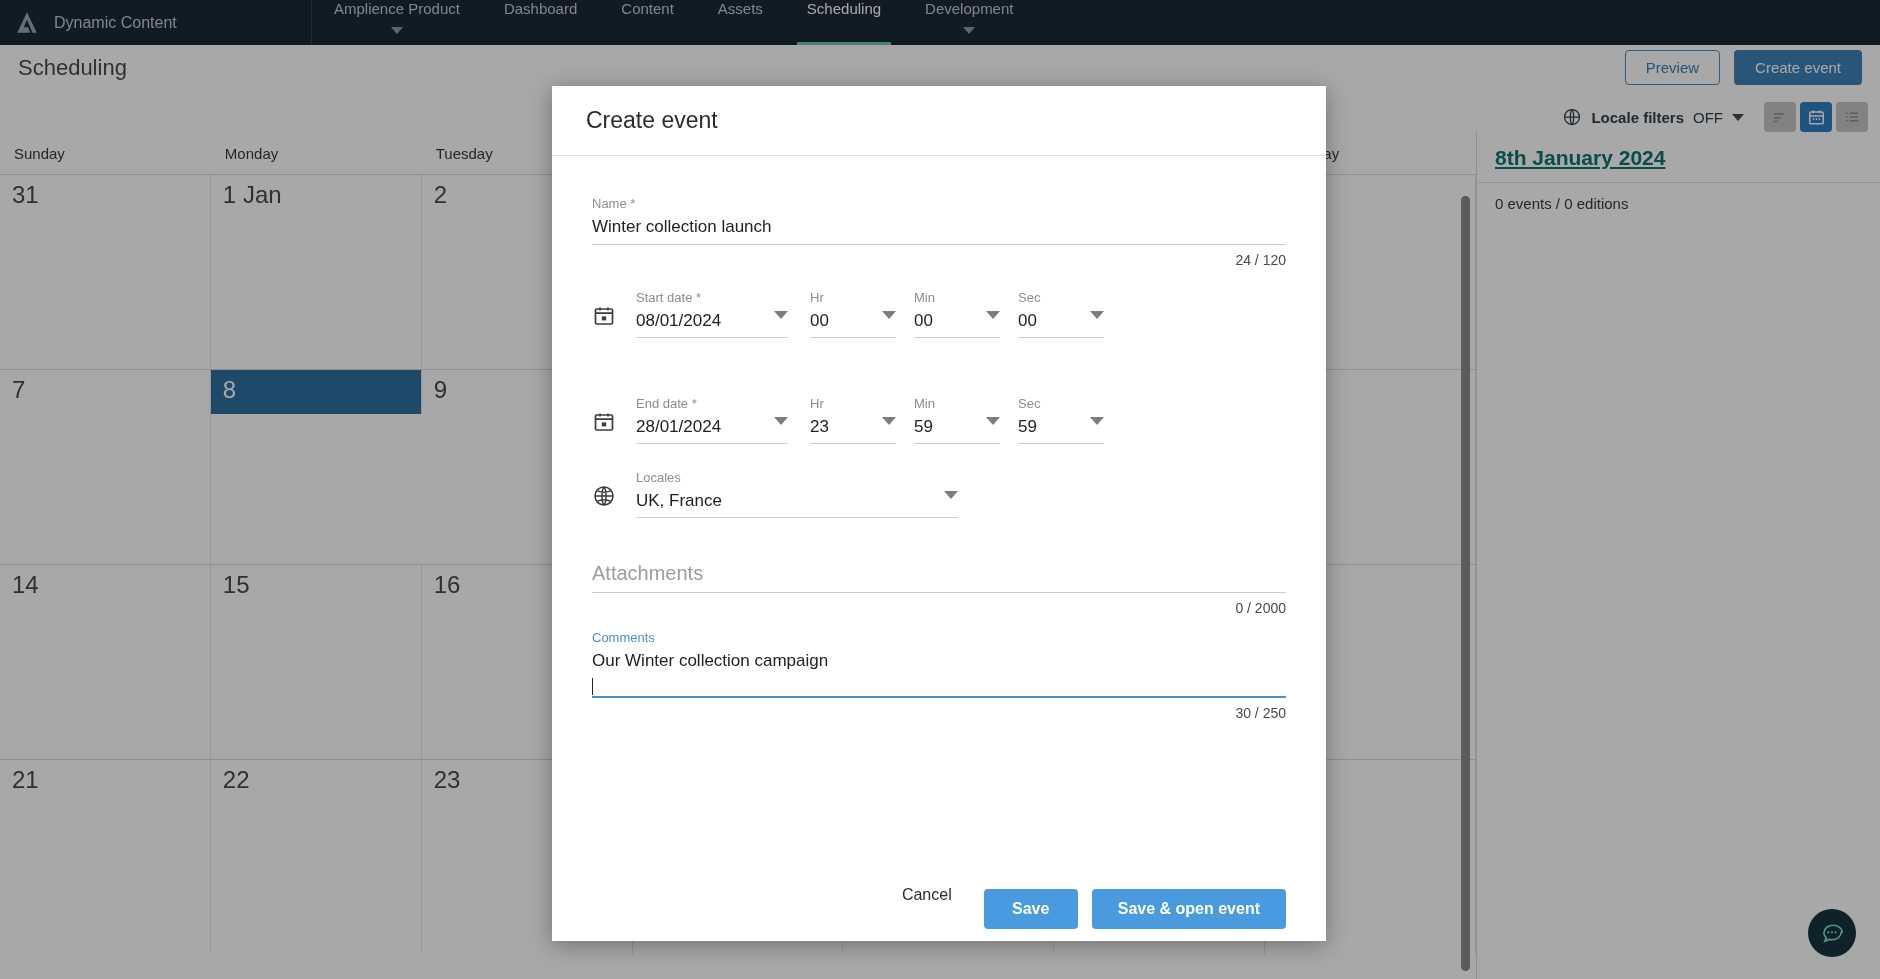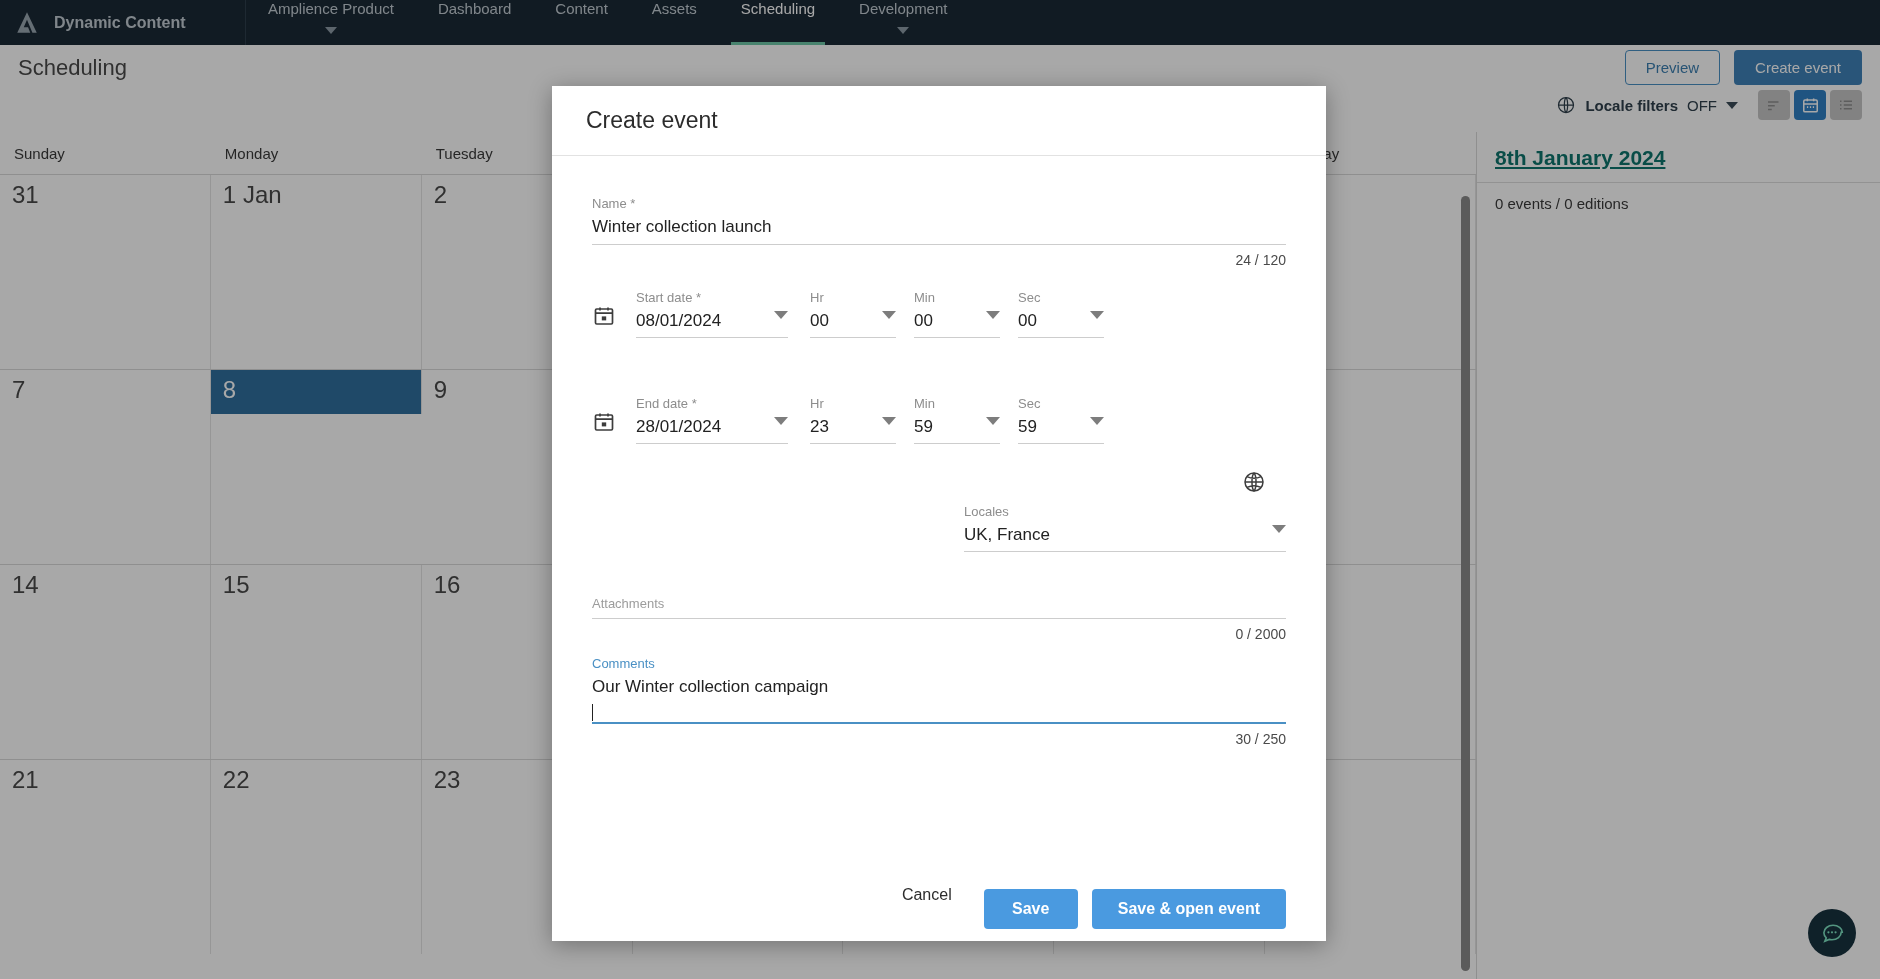--- a/index.html
+++ b/index.html
@@ -13,23 +13,22 @@
   
   #page { position: absolute; inset: 0; background: #ffffff; }
 
   
   .topnav {
     position: absolute; top: 0; left: 0; right: 0; height: 45px;
     background: #1b2a36; display: flex; align-items: stretch;
   }
   .brand {
     display: flex; align-items: center; gap: 14px;
-    padding: 0 20px 0 14px; width: 246px;
+    padding: 0 20px 0 14px; width: 312px;
     border-right: 1px solid #2e3f4d;
-    font-weight: bold;
   }
   .brand-logo { width: 26px; height: 26px; flex: none; }
   .brand-text { color: #c3ccd3; font-size: 16px; }
   .nav-items { display: flex; align-items: stretch; }
   .nav-item {
     display: flex; align-items: center; gap: 10px;
     padding: 0 22px; color: #c3ccd3; font-size: 15px;
     position: relative; cursor: pointer; white-space: nowrap; flex-direction: column;
   }
   .nav-item.active { color: #ffffff; }
@@ -60,21 +59,21 @@
     font-family: "Liberation Sans", sans-serif;
     font-size: 15px; border-radius: 4px; cursor: pointer;
     padding: 8px 20px; border: 1px solid transparent; white-space: nowrap;
   }
   .btn-outline { background: transparent; border-color: #4a90c4; color: #3c7fb1; }
   .btn-primary { background: #3f82b8; color: #ffffff; }
 
   
   .filterbar {
     position: absolute; top: 90px; left: 0; right: 0; height: 42px;
-    display: flex; align-items: flex-start; padding: 0 18px;
+    display: flex; align-items: flex-end; padding: 0 12px;
   }
   .filter-right { margin-left: auto; display: flex; align-items: center; gap: 10px; }
   .locale-filter { display: flex; align-items: center; gap: 9px; color: #30404c; font-size: 15px; }
   .locale-filter .lf-label { font-weight: bold; }
   .locale-filter .lf-val { font-weight: normal; }
   .vtoggle { display: flex; gap: 4px; margin-left: 10px; }
   .vbtn {
     width: 32px; height: 30px; border-radius: 4px; background: #c6c6c6;
     display: flex; align-items: center; justify-content: center; cursor: pointer;
   }
@@ -137,38 +136,38 @@
   }
   .modal-title { font-size: 23px; color: #2c2c2c; font-weight: 400; }
   .modal-body { flex: 1 1 auto; padding: 40px 40px 0 40px; overflow: hidden; }
 
   .field { }
   .fld-label { font-size: 13px; color: #8d8d8d; display: block; margin-bottom: 6px; }
   .fld-label.focused { color: #4a90c4; }
   .fld-underline { border-bottom: 1px solid #cdcdcd; }
   .fld-underline.focused { border-bottom: 2px solid #4a90c4; }
   .fld-value { font-size: 17px; color: #222; padding-bottom: 7px; display: block; }
-  .fld-placeholder { font-size: 13px; color: #9c9c9c; padding-bottom: 7px; display: block; }
+  .fld-placeholder { font-size: 20px; color: #9c9c9c; padding-bottom: 7px; display: block; }
   .counter { font-size: 14px; color: #4a4a4a; text-align: right; padding-top: 7px; }
 
   .daterow { display: flex; align-items: flex-end; gap: 0; margin-top: 22px; }
   .row-icon { width: 44px; flex: none; padding-bottom: 6px; }
   .dt-date { width: 152px; flex: none; }
   .dt-unit { width: 86px; flex: none; margin-left: 0; }
   .selectline {
     display: flex; align-items: flex-start; justify-content: space-between;
     border-bottom: 1px solid #cdcdcd; padding-bottom: 6px;
   }
   .selectline .sv { font-size: 17px; color: #222; }
   .dd-caret {
     width: 0; height: 0; border-left: 7px solid transparent;
     border-right: 7px solid transparent; border-top: 8px solid #7d7d7d;
     margin-bottom: 6px; cursor: pointer;
   }
-  .locales-row { display: flex; align-items: flex-end; margin-top: 26px; flex-direction: column; }
+  .locales-row { display: flex; align-items: flex-end; margin-top: 26px; }
   .locales-field { width: 322px; flex: none; }
 
   .modal-foot {
     height: 92px; display: flex; align-items: center;
     justify-content: flex-end; gap: 14px; padding: 0 40px;
   }
   .btn-link { background: transparent; border: none; color: #2c2c2c; font-size: 16px; padding: 10px 18px; cursor: pointer; }
   .btn-blue { background: #4a9ae0; color: #fff; border: none; border-radius: 4px; font-size: 16px; font-weight: bold; padding: 11px 26px; cursor: pointer; margin-top: 27px; }
 </style>
 </head>

